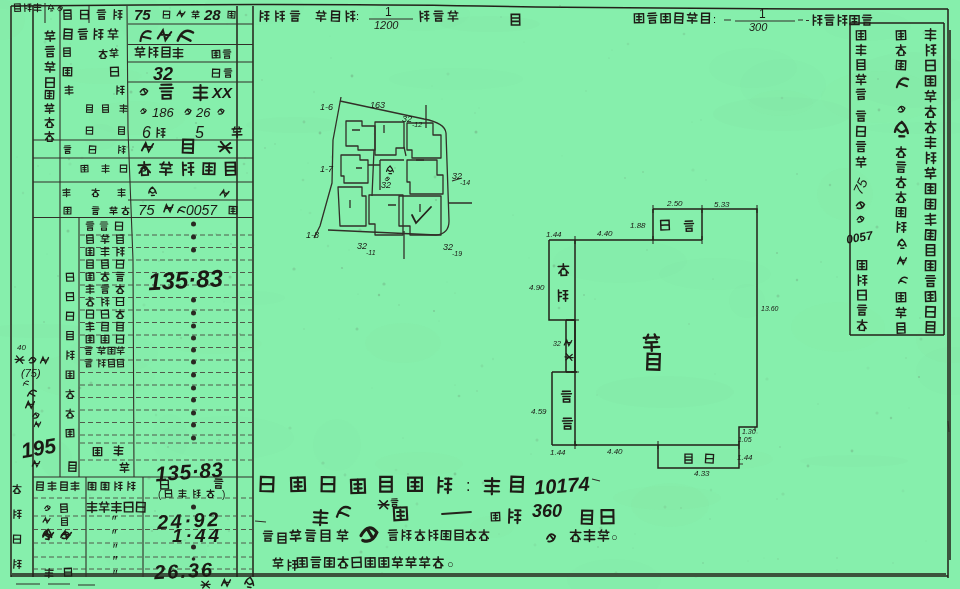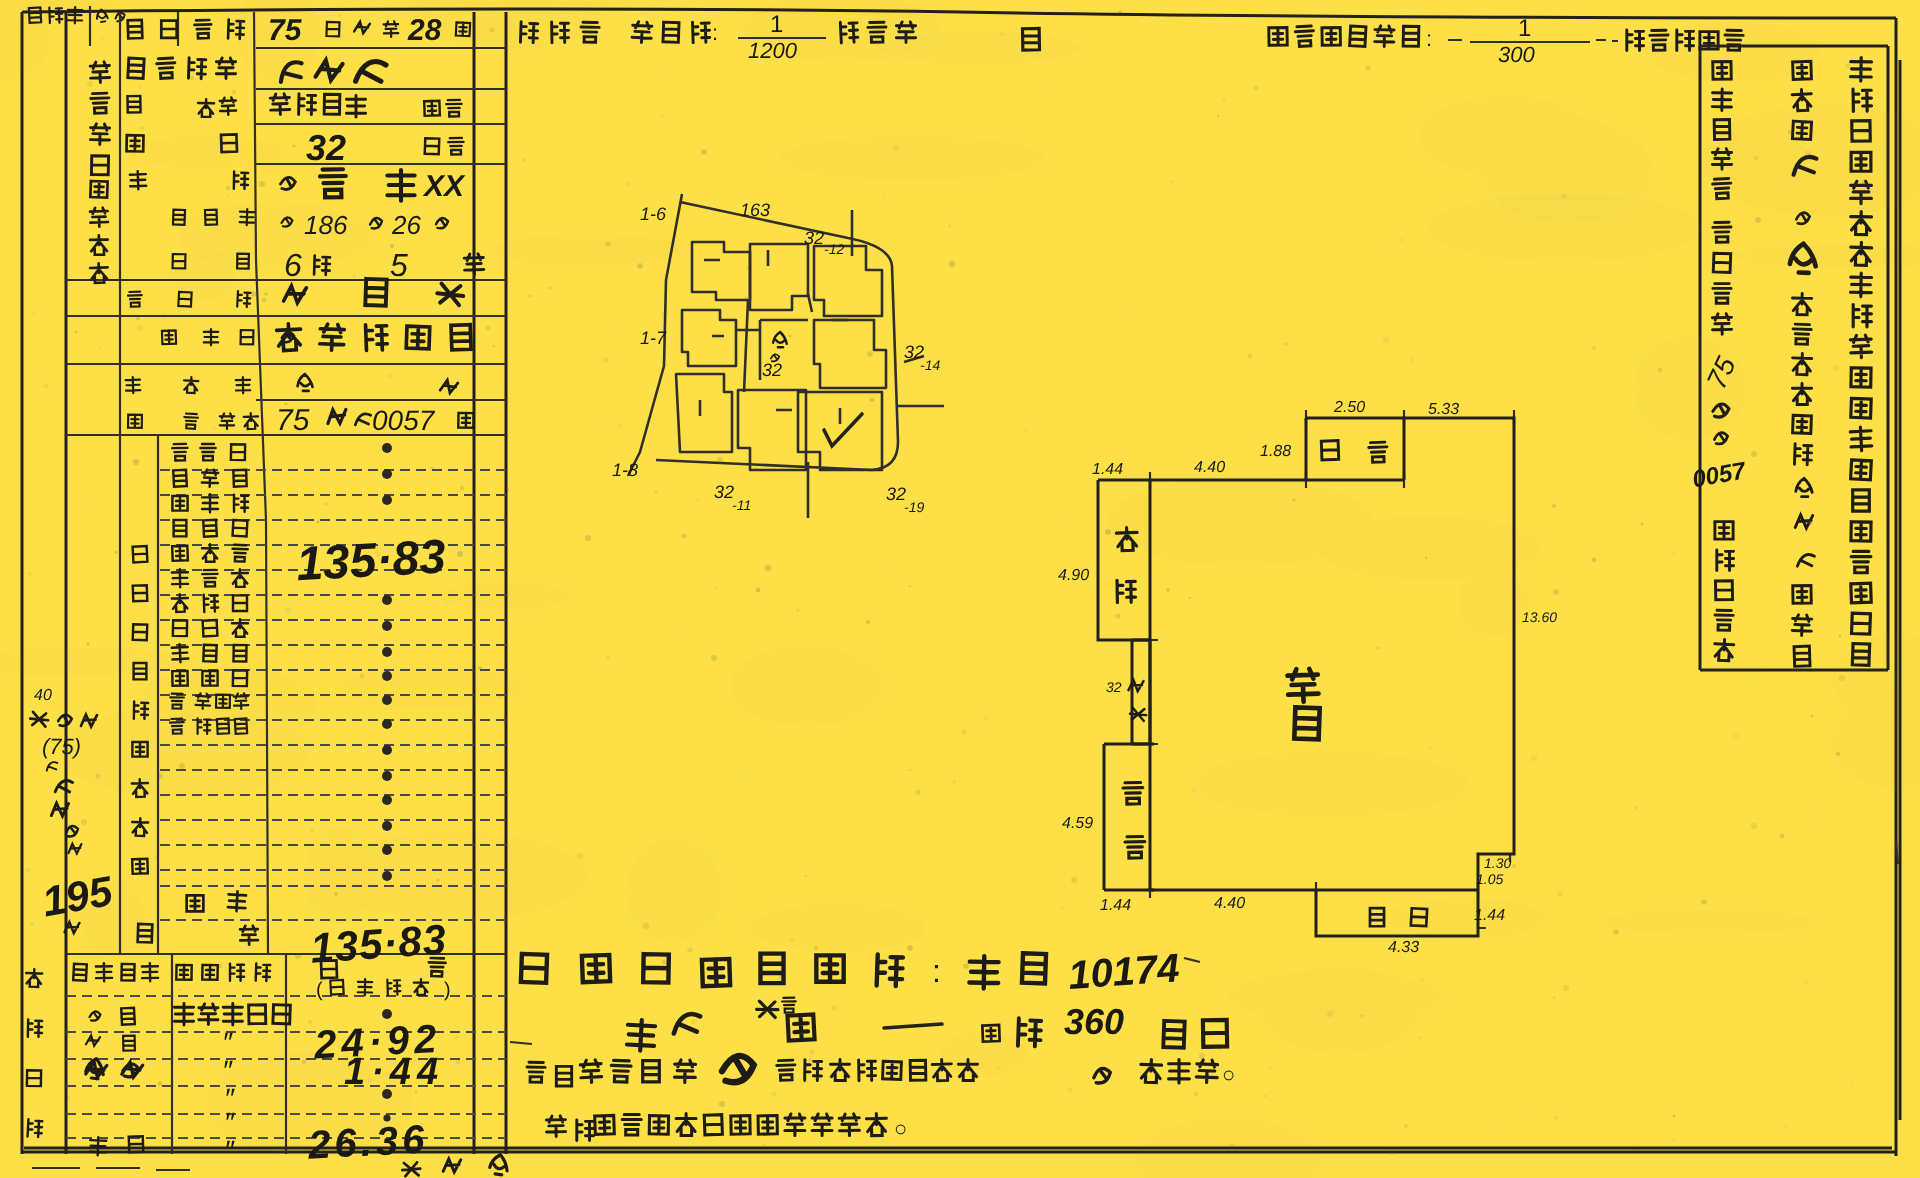--- a/index.html
+++ b/index.html
@@ -1,14 +1,14 @@
 <!DOCTYPE html>
 <html><head><meta charset="utf-8"><style>
 html,body{margin:0;padding:0;background:#e8e7e3;}
-#page{position:relative;width:960px;height:589px;background:#fde047;overflow:hidden;}
+#page{position:relative;width:960px;height:589px;background:#86efac;overflow:hidden;}
 svg{position:absolute;left:0;top:0;}
 text{font-family:"Liberation Sans",sans-serif;fill:#1b1914;}
 .hw{font-style:italic;}
 .hwb{font-style:italic;font-weight:bold;}
 .pr{font-style:normal;}
 .ln1{stroke:#312f28;stroke-width:1.1;fill:none;}
 .ln2{stroke:#232119;stroke-width:1.5;fill:none;}
 .ln2h{stroke:#25231d;stroke-width:1.8;fill:none;stroke-linecap:round;}
 .lns{stroke:#322f28;stroke-width:1.3;fill:none;stroke-linejoin:round;}
 .lnd{stroke:#4b4941;stroke-width:0.9;fill:none;stroke-dasharray:5 3;}

